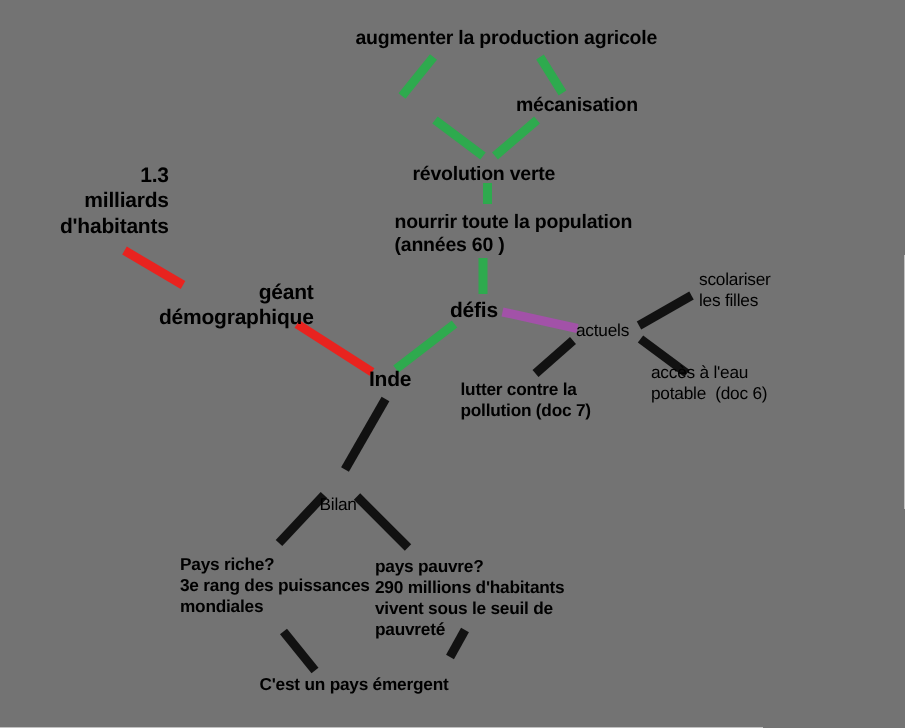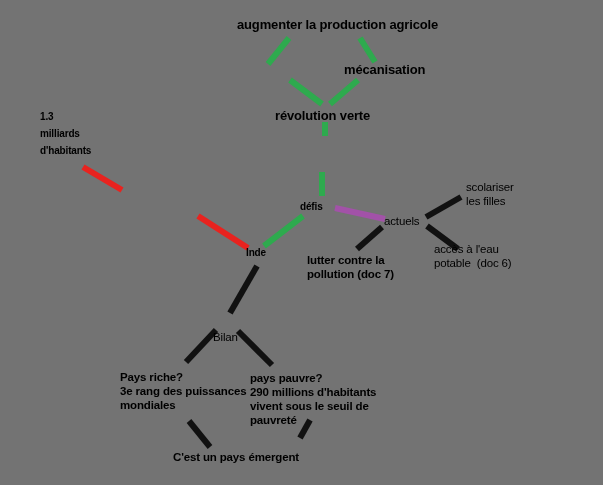--- a/index.html
+++ b/index.html
@@ -27,23 +27,24 @@
   }
   .node {
     position: absolute;
     color: #000000;
     line-height: 13px;
     white-space: pre;
     letter-spacing: -0.15px;
   }
   
   .n-big-bold {
-    font-size: 10px;
+    font-size: 14px;
     font-weight: bold;
     line-height: 17px;
+    text-align: right;
   }
   .n-bold {
     font-size: 13px;
     font-weight: bold;
     line-height: 15px;
   }
   .n-bold-sm {
     font-size: 11.5px;
     font-weight: bold;
     line-height: 14px;
@@ -81,38 +82,42 @@
       <line x1="300" y1="438" x2="310" y2="420" stroke="#111111" stroke-width="6" stroke-linecap="butt"></line>
     </svg>
 
   <div class="node n-bold ctr" style="left:237px; top:17px;">augmenter la production agricole</div>
 
 
   <div class="node n-bold" style="left:275px; top:108px;">révolution verte</div>
 
   <div class="node n-bold" style="left:344px; top:62px;">mécanisation</div>
 
+  <div class="node n-bold" style="left:263px; top:140px;">nourrir toute la population
+(années 60 )</div>
 
   <div class="node n-big-bold" style="left:300px; top:198px;">défis</div>
 
   <div class="node n-reg" style="left:384px; top:214px;">actuels</div>
 
   <div class="node n-reg" style="left:466px; top:180px;">scolariser
 les filles</div>
 
   <div class="node n-reg" style="left:434px; top:242px;">accès à l'eau
 potable  (doc 6)</div>
 
   <div class="node n-bold-sm" style="left:307px; top:253px;">lutter contre la
 pollution (doc 7)</div>
 
   <div class="node n-big-bold" style="left:40px; top:108px;">1.3
 milliards
 d'habitants</div>
 
+  <div class="node n-big-bold" style="left:106px; top:186px;">géant
+démographique</div>
 
   <div class="node n-big-bold" style="left:246px; top:244px;">Inde</div>
 
   <div class="node n-reg" style="left:213px; top:313px;margin-top:17px;">Bilan</div>
 
   <div class="node n-bold-sm" style="left:120px; top:370px;">Pays riche?
 3e rang des puissances
 mondiales</div>
 
   <div class="node n-bold-sm" style="left:250px; top:371px;">pays pauvre?

